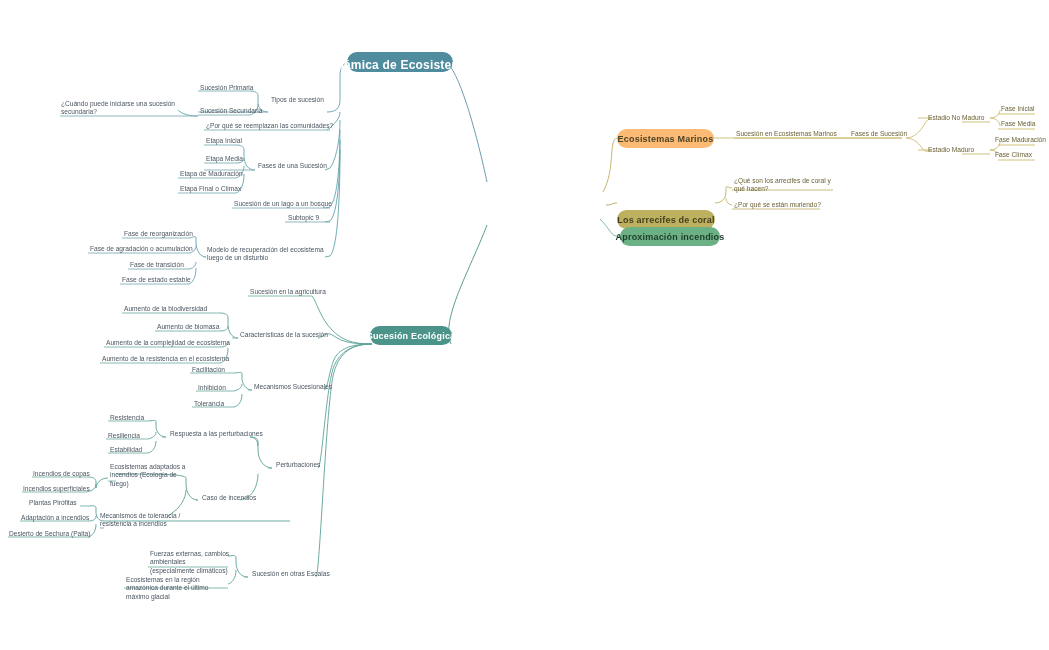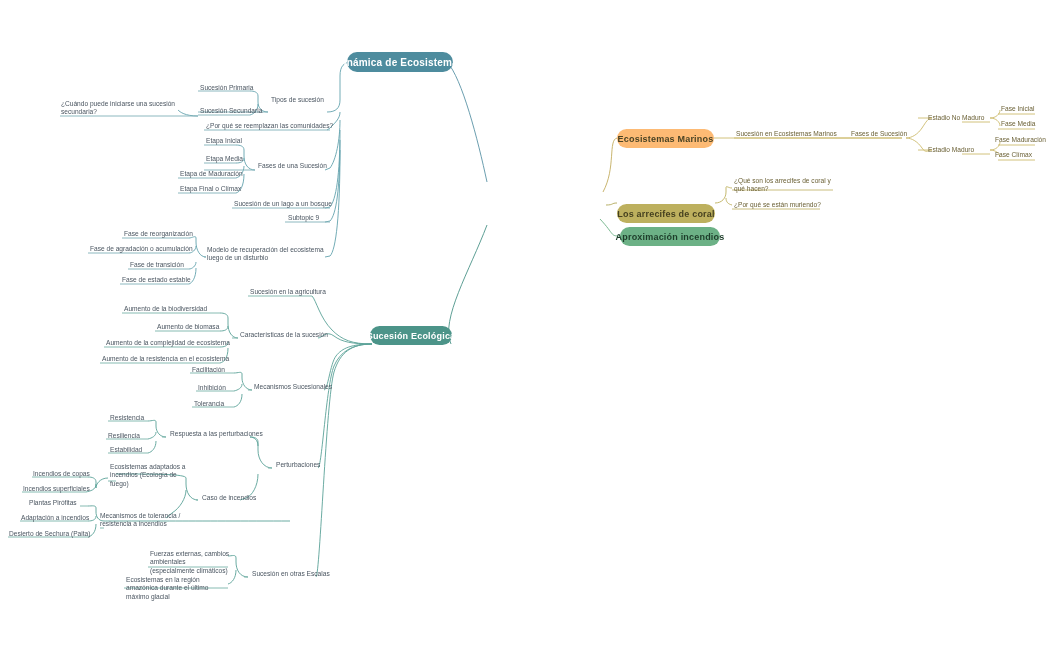--- a/index.html
+++ b/index.html
@@ -25,21 +25,21 @@
     box-sizing:border-box;
   }
   .pill.center{
     background:#4a86d9;
     font-size:12.5px;
     line-height:14px;
     text-align:center;
     border-radius:26px;
     flex-direction:column;
   }
-  .pill.teal{background:#4e8c9e;font-size:10px;}
+  .pill.teal{background:#4e8c9e;font-size:12px;align-items:flex-end;}
   .pill.teal2{background:#4c9489;font-size:9px;}
   .pill.gold{background:#fdba74;font-size:9px;color:#4a4324;}
   .pill.olive{background:#bdb05e;font-size:9px;color:#45401f;}
   .pill.green{background:#6cb186;font-size:9px;color:#1d3d2a;}
 
   
   .leaf{
     position:absolute;
     font-size:6.6px;
     line-height:8.4px;
@@ -237,21 +237,21 @@
   </div>
 
   <div class="pill teal2" style="left:370px;top:326px;width:82px;height:19px;">
     <span>Sucesión Ecológica</span>
   </div>
 
   <div class="pill gold" style="left:617px;top:129px;width:97px;height:19px;">
     <span>Ecosistemas Marinos</span>
   </div>
 
-  <div class="pill olive" style="left:617px;top:204px;width:98px;height:19px;">
+  <div class="pill olive" style="left:617px;top:210px;width:98px;height:19px;">
     <span>Los arrecifes de coral</span>
   </div>
 
   <div class="pill green" style="left:620px;top:227px;width:100px;height:19px;">
     <span>Aproximación incendios</span>
   </div>
 
   <div class="leaf" style="left:271px;top:96px;">Tipos de sucesión</div>
   <div class="leaf" style="left:200px;top:84px;">Sucesión Primaria</div>
   <div class="leaf" style="left:200px;top:107px;">Sucesión Secundaria</div>

